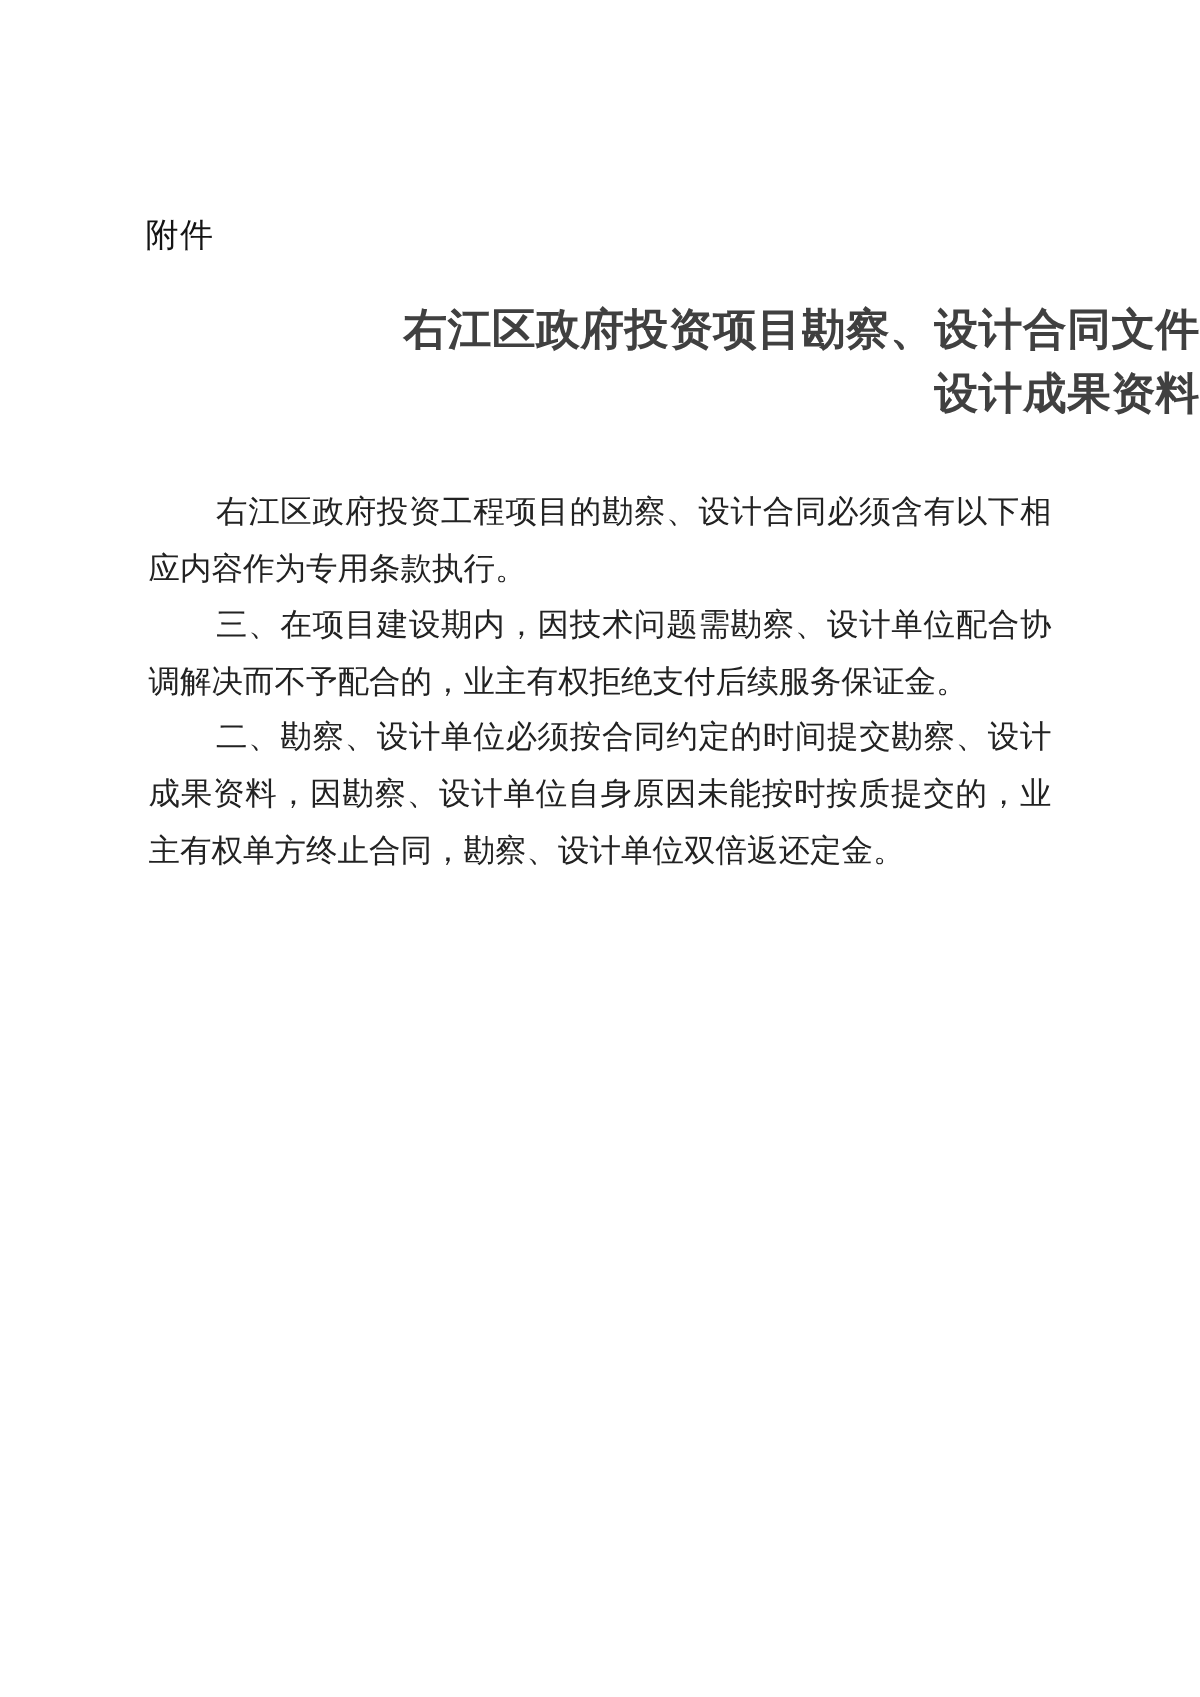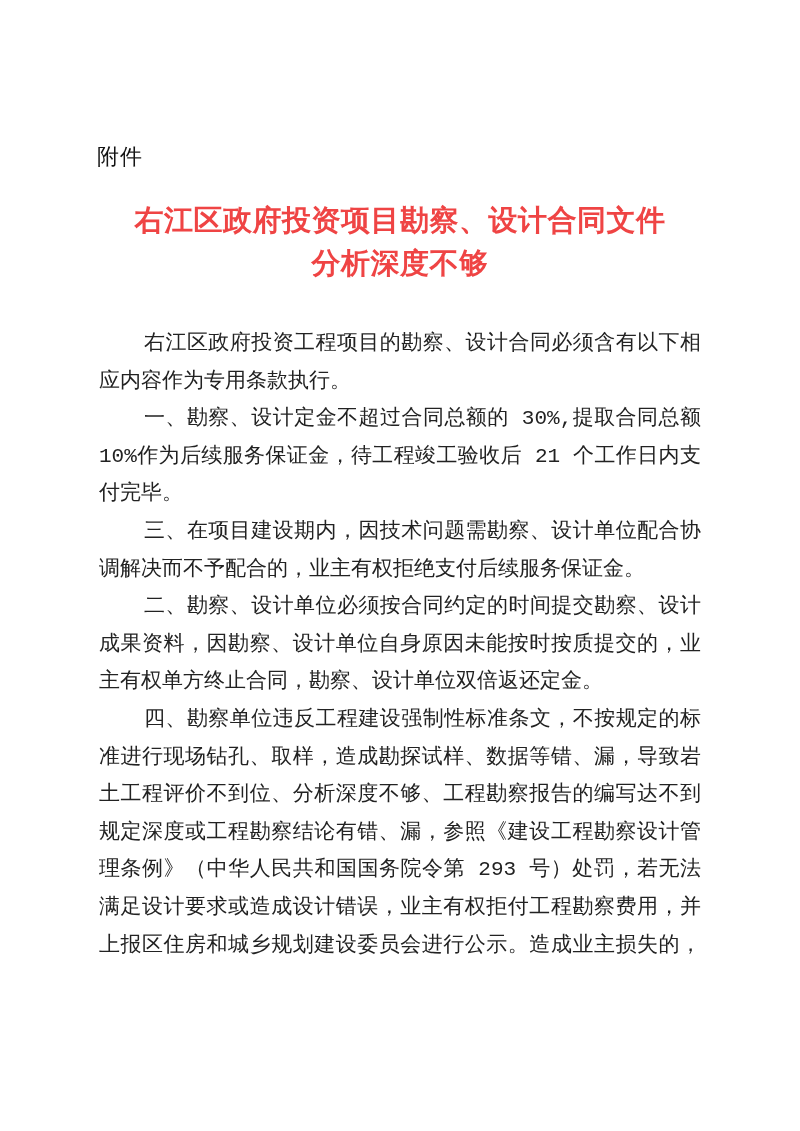--- a/index.html
+++ b/index.html
@@ -25,26 +25,26 @@
     color: #141414;
     letter-spacing: 1px;
     white-space: nowrap;
   }
   .doc-title {
     position: absolute;
     left: 0;
     right: 0;
     top: 199px;
     margin: 0;
-    text-align: center;
+    text-align: right;
     font-family: "Liberation Sans", "DejaVu Sans", sans-serif;
     font-weight: 700;
     font-size: 29px;
     line-height: 43px;
-    color: #ef4444;
+    color: #404040;
     letter-spacing: 0.5px;
   }
   .doc-body {
     position: absolute;
     left: 99px;
     top: 325px;
     width: 602px;
     font-family: Liberation Mono, monospace;
     font-size: 21px;
     line-height: 37.6px;
@@ -72,26 +72,24 @@
 </style>
 </head>
 <body>
 
 <div class="page">
 
   <div class="attachment-label">附件</div>
 
   <h1 class="doc-title">
     <span>右江区政府投资项目勘察、设计合同文件</span><br>
-    <span>分析深度不够</span>
+    <span>设计成果资料</span>
   </h1>
 
   <div class="doc-body">
     <p class="para">右江区政府投资工程项目的勘察、设计合同必须含有以下相应内容作为专用条款执行。</p>
-    <p class="para">一、勘察、设计定金不超过合同总额的 30%,提取合同总额10%作为后续服务保证金，待工程竣工验收后 21 个工作日内支付完毕。</p>
     <p class="para">三、在项目建设期内，因技术问题需勘察、设计单位配合协调解决而不予配合的，业主有权拒绝支付后续服务保证金。</p>
     <p class="para">二、勘察、设计单位必须按合同约定的时间提交勘察、设计成果资料，因勘察、设计单位自身原因未能按时按质提交的，业主有权单方终止合同，勘察、设计单位双倍返还定金。</p>
-    <p class="para">四、勘察单位违反工程建设强制性标准条文，不按规定的标准进行现场钻孔、取样，造成勘探试样、数据等错、漏，导致岩土工程评价不到位、分析深度不够、工程勘察报告的编写达不到规定深度或工程勘察结论有错、漏，参照《建设工程勘察设计管理条例》（中华人民共和国国务院令第 293 号）处罚，若无法满足设计要求或造成设计错误，业主有权拒付工程勘察费用，并上报区住房和城乡规划建设委员会进行公示。造成业主损失的，由</p>
   </div>
 
   <div class="page-number">- 5 -</div>
 
 </div>
 
 </body></html>

